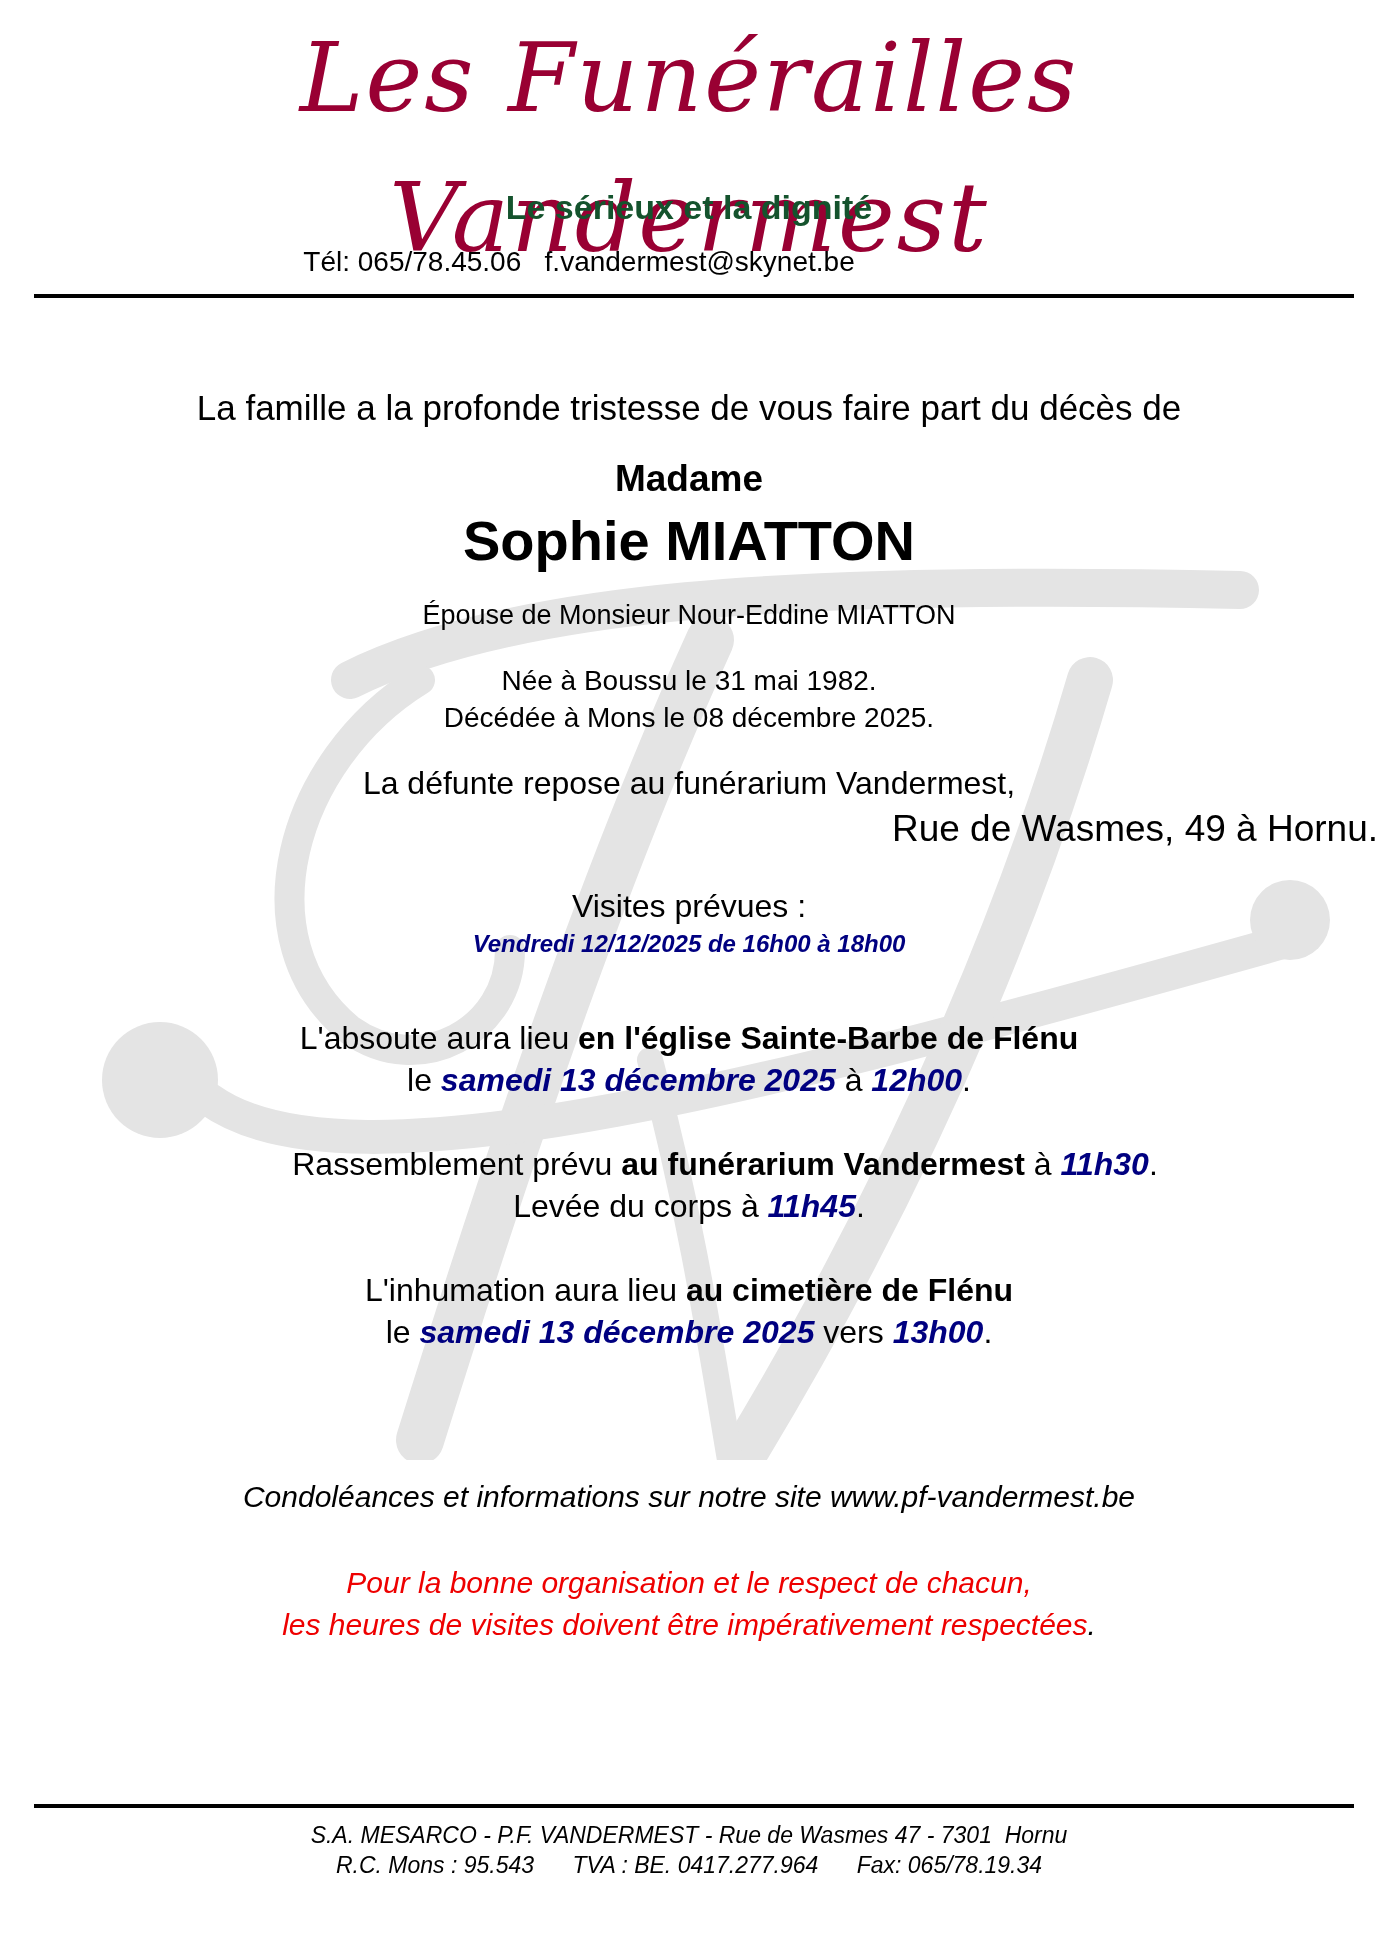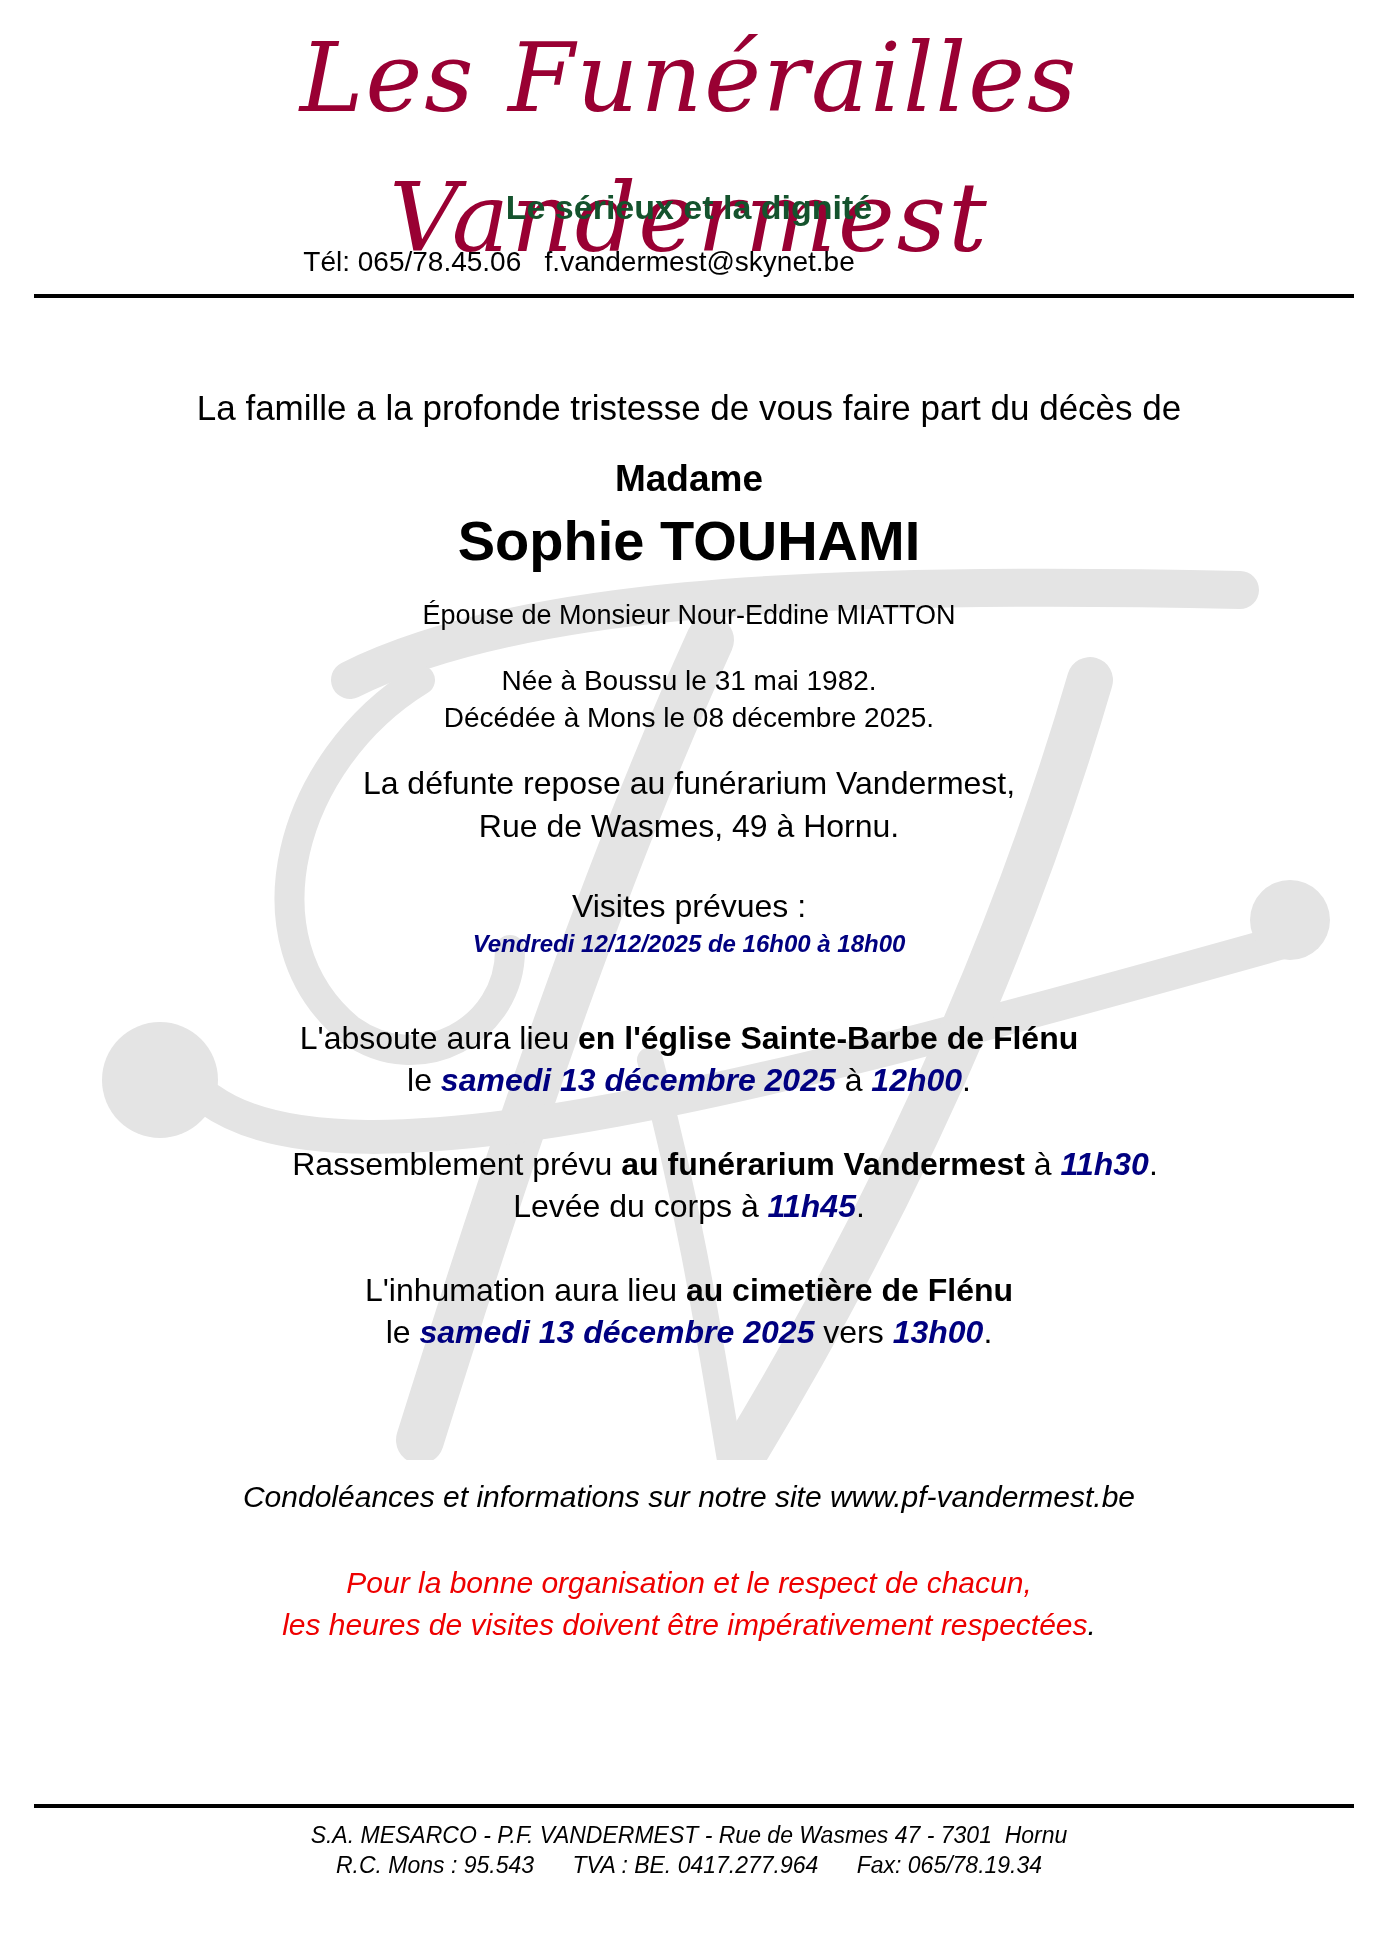--- a/index.html
+++ b/index.html
@@ -22,21 +22,21 @@
 
     .content { position: absolute; left: 0; width: 1378px; top: 0; z-index: 1; text-align: center; }
     .line { position: absolute; left: 0; width: 1378px; text-align: center; white-space: nowrap; }
     .intro { top: 388px; font-size: 35px; }
     .civility { top: 458px; font-size: 37px; font-weight: bold; }
     .name { top: 508px; font-size: 56px; font-weight: bold; }
     .spouse { top: 600px; font-size: 27px; }
     .born { top: 665px; font-size: 28px; }
     .died { top: 702px; font-size: 28px; }
     .repose1 { top: 765px; font-size: 32px; }
-    .repose2 { top: 808px; font-size: 32px; }
+    .repose2 { top: 808px; font-size: 37px; text-align: right; }
     .visits-label { top: 888px; font-size: 32px; }
     .visits-time { top: 930px; font-size: 24px; }
     .abs1 { top: 1020px; font-size: 32px; }
     .abs2 { top: 1062px; font-size: 32px; }
     .ras1 { top: 1146px; font-size: 32px; margin-left: 36px; }
     .ras2 { top: 1188px; font-size: 32px; }
     .inh1 { top: 1272px; font-size: 32px; }
     .inh2 { top: 1314px; font-size: 32px; }
     .condol { top: 1480px; font-size: 30px; font-style: italic; }
     .notice1 { top: 1566px; font-size: 30px; font-style: italic; color: #ee0000; }
@@ -73,21 +73,21 @@
 
       <path d="M560 500 C 600 650, 620 780, 640 900" stroke-width="26"></path>
     </g>
     <circle cx="70" cy="520" r="58" fill="#e4e4e4"></circle>
     <circle cx="1200" cy="360" r="40" fill="#e4e4e4"></circle>
   </svg>
 
   <div class="content">
     <div class="line intro">La famille a la profonde tristesse de vous faire part du décès de</div>
     <div class="line civility">Madame</div>
-    <div class="line name">Sophie TOUHAMI</div>
+    <div class="line name">Sophie MIATTON</div>
     <div class="line spouse">Épouse de Monsieur Nour-Eddine MIATTON</div>
     <div class="line born">Née à Boussu le 31 mai 1982.</div>
     <div class="line died">Décédée à Mons le 08 décembre 2025.</div>
     <div class="line repose1">La défunte repose au funérarium Vandermest,</div>
     <div class="line repose2">Rue de Wasmes, 49 à Hornu.</div>
 
     <div class="line visits-label">Visites prévues :</div>
     <div class="line visits-time hl">Vendredi 12/12/2025 de 16h00 à 18h00</div>
 
     <div class="line abs1">

